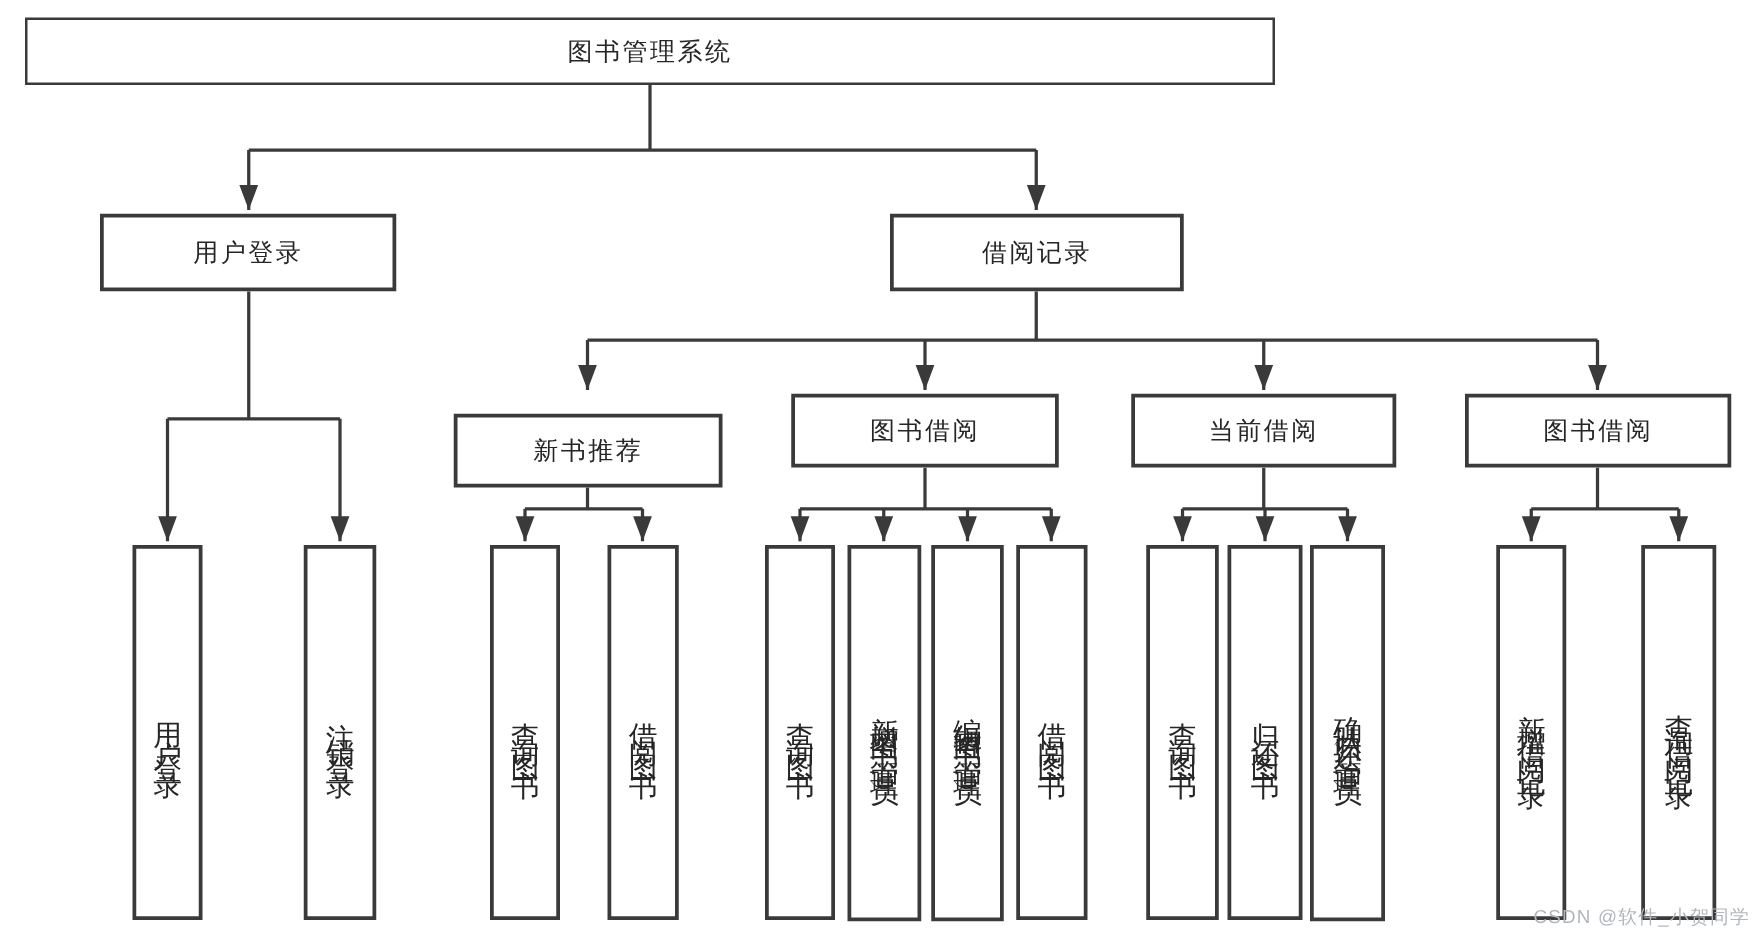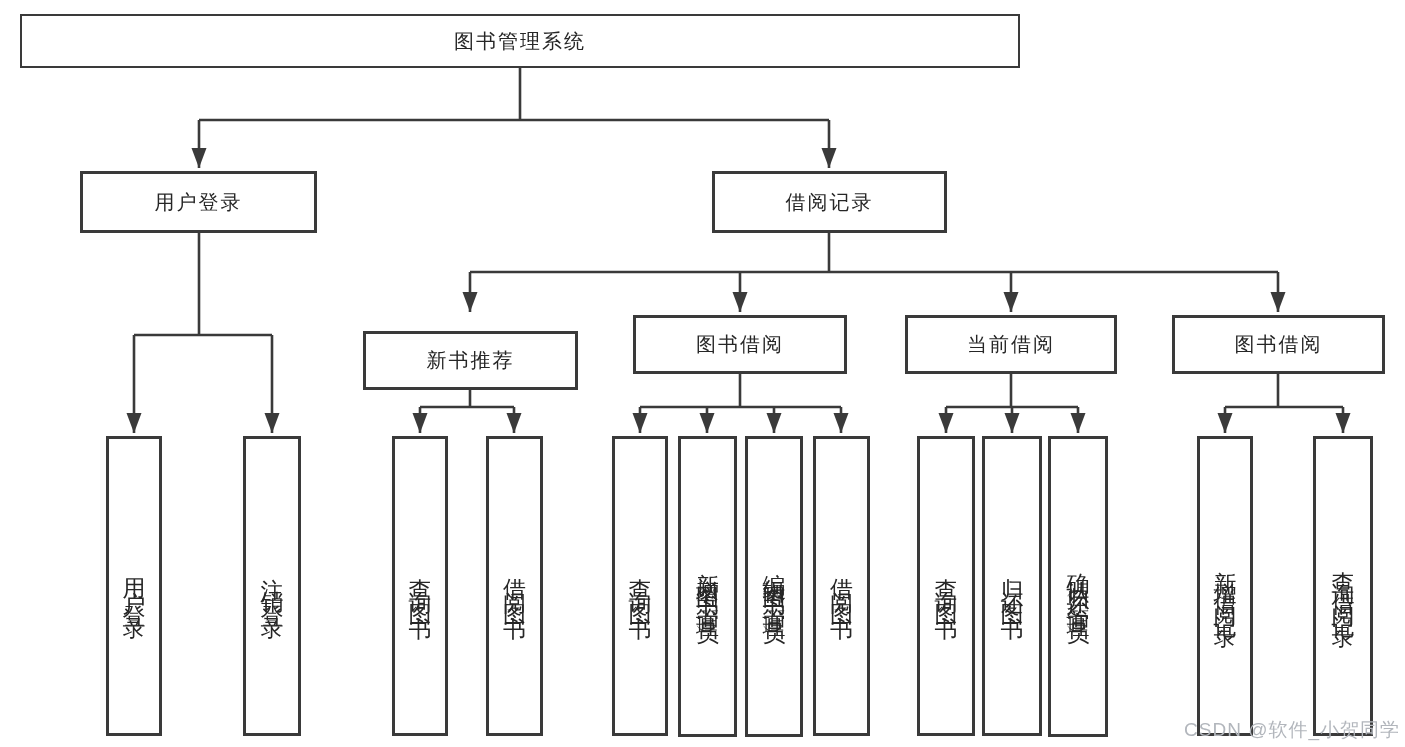--- a/index.html
+++ b/index.html
@@ -49,21 +49,21 @@
     font-size: 23px;
     line-height: 1;
     letter-spacing: 13px;
   }
   .v.tight span { letter-spacing: 7px; }
   .v.mid span { letter-spacing: 11px; }
   .watermark {
     position: absolute;
     right: 5px;
     bottom: 4px;
-    font-size: 19px;
+    font-size: 15px;
     letter-spacing: 1px;
     color: var(--wm);
     z-index: 5;
     white-space: nowrap;
   }
 </style>
 </head>
 <body>
 
 <div class="stage">

